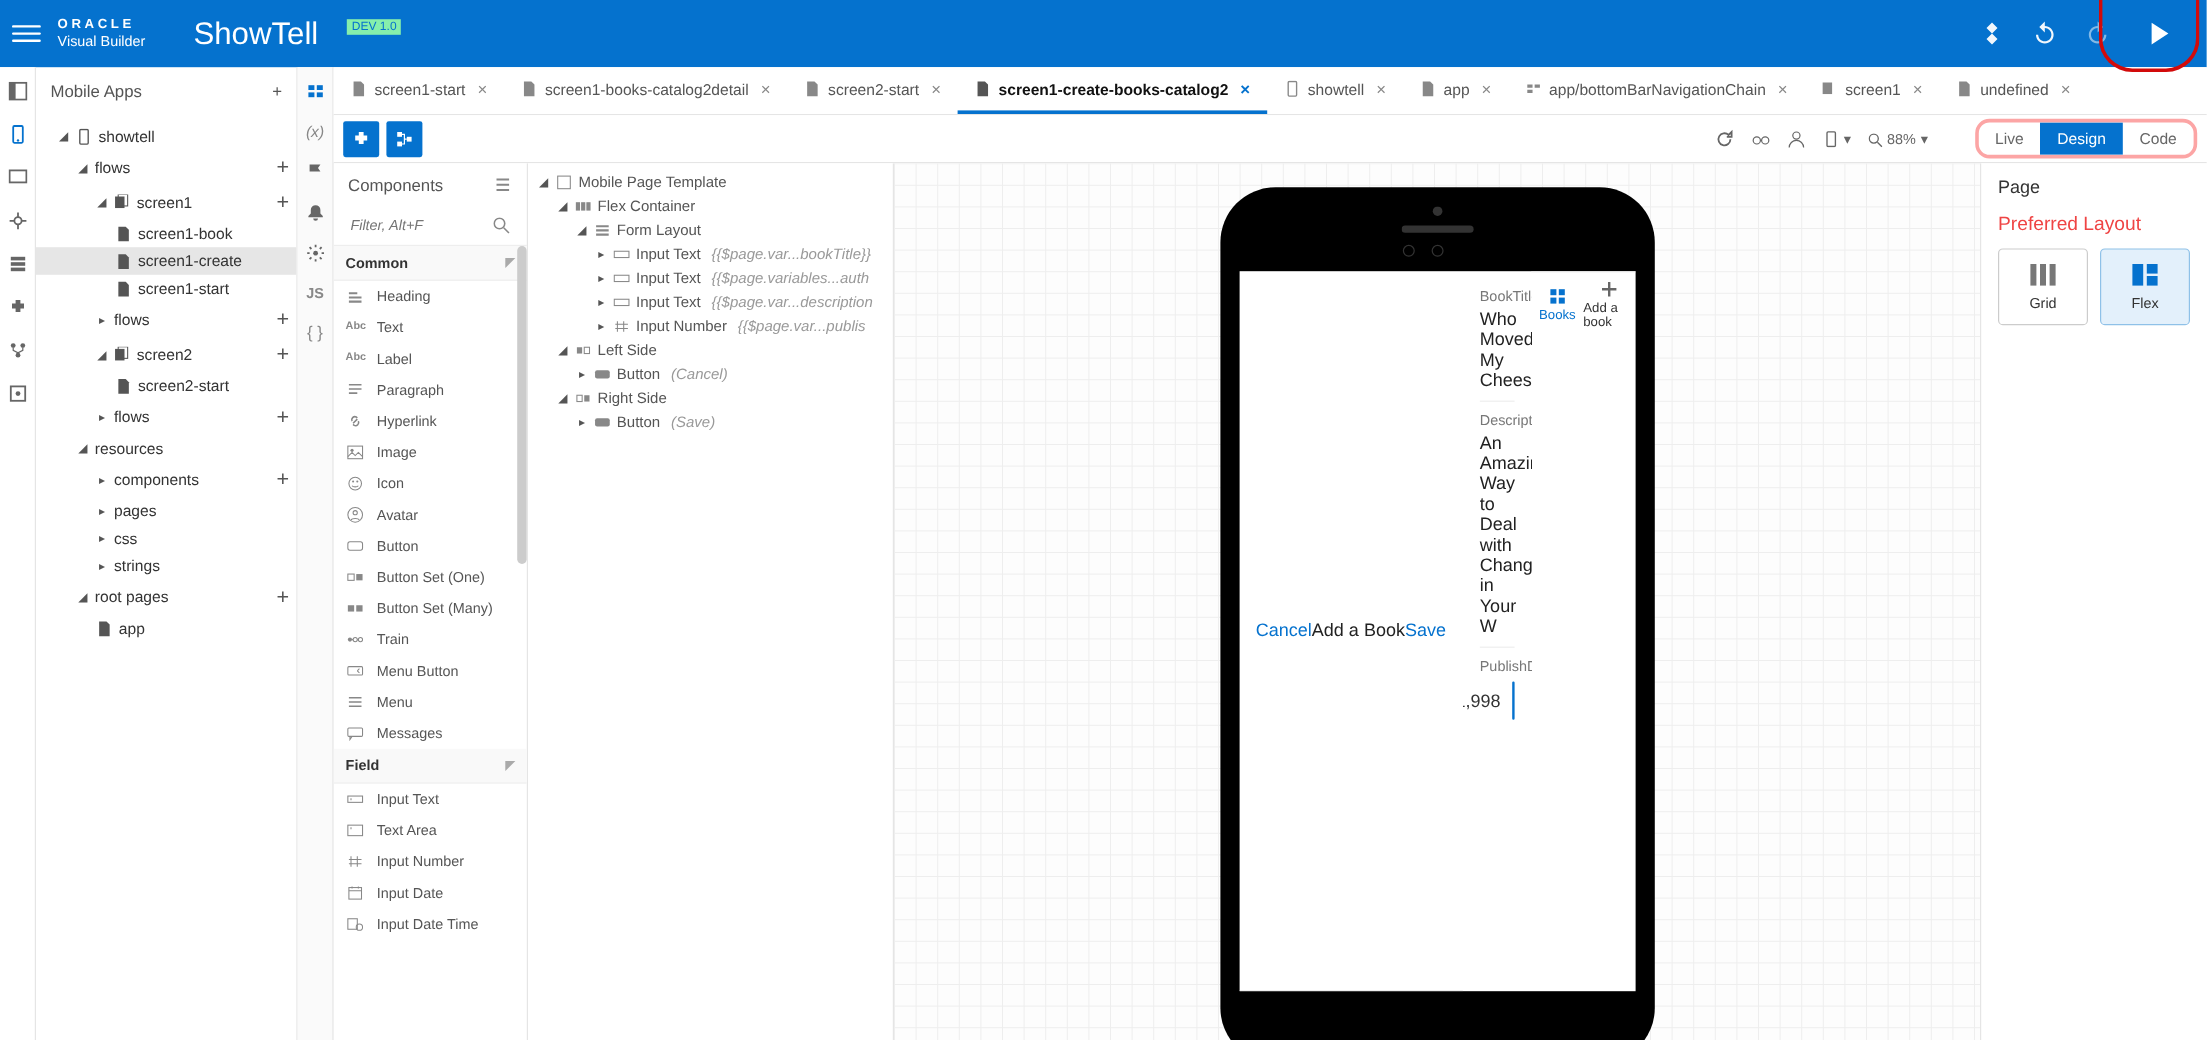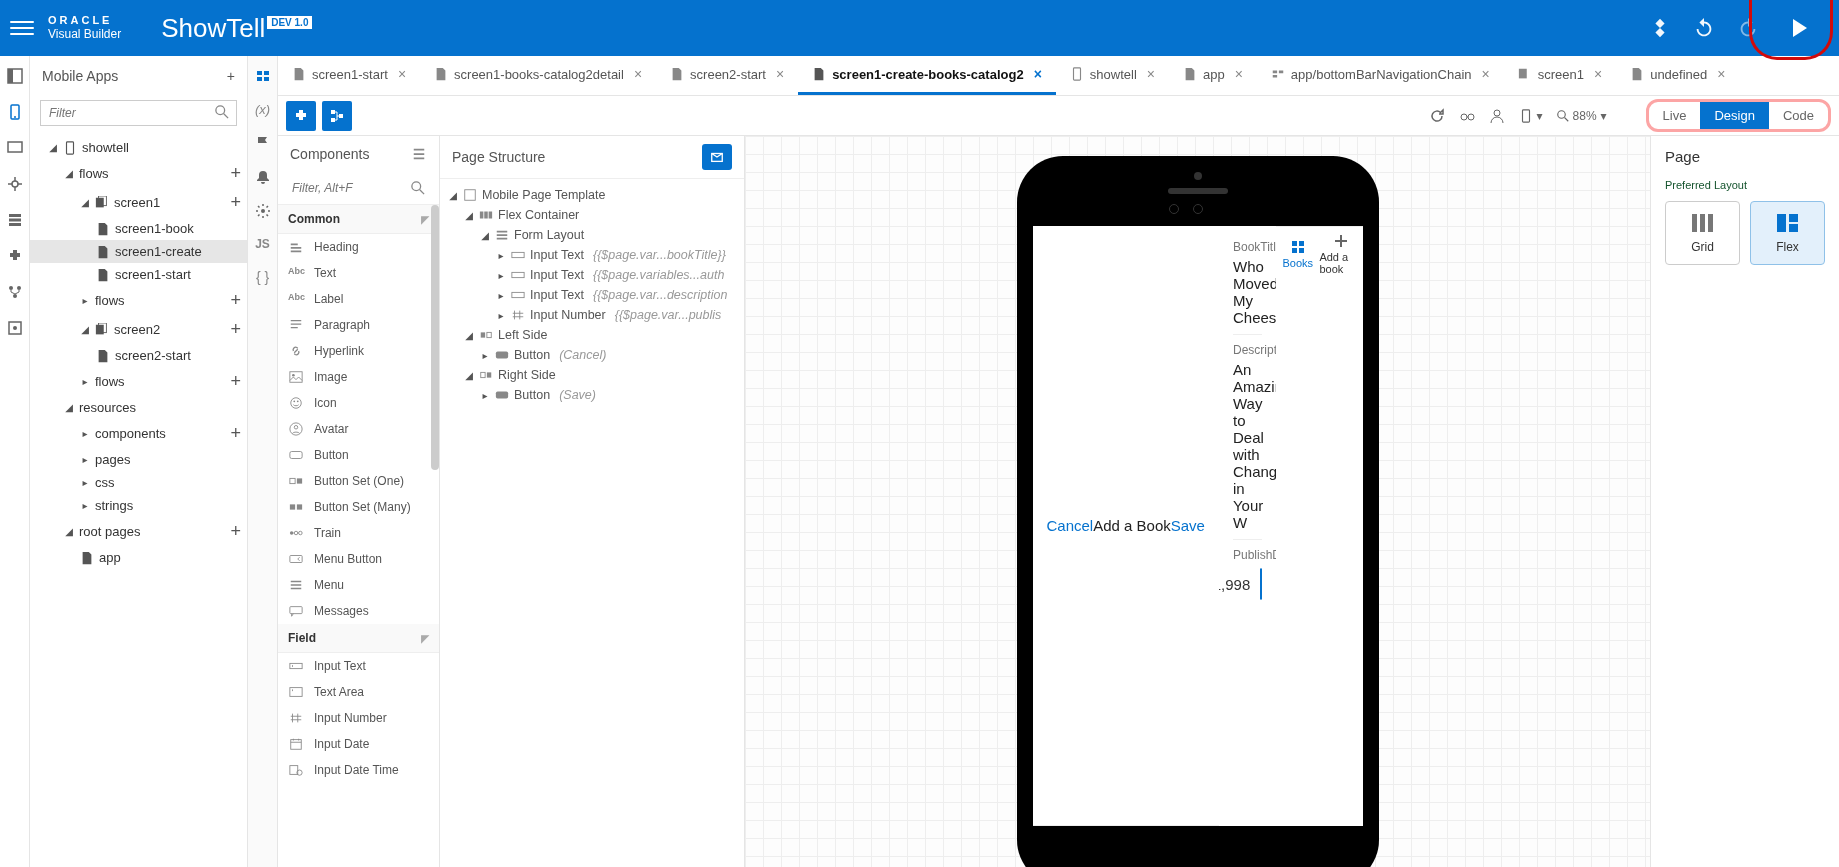--- a/index.html
+++ b/index.html
@@ -3,21 +3,21 @@
 <meta charset="utf-8">
 <style>
 *{box-sizing:border-box;margin:0;padding:0;font-family:"Segoe UI",Arial,sans-serif}
 body{width:1839px;height:867px;overflow:hidden;background:#fff;color:#333;font-size:13px}
 .topbar{height:56px;background:#0572ce;color:#fff;display:flex;align-items:center;padding:0 10px}
 .hamburger{width:24px;height:24px;display:flex;flex-direction:column;justify-content:center;gap:4px;cursor:pointer;margin-right:14px}
 .hamburger span{height:2px;background:#fff;border-radius:1px}
 .oracle-logo{font-size:11px;letter-spacing:3px;font-weight:700;line-height:1}
 .vb-sub{font-size:12px;letter-spacing:0;margin-top:1px}
 .app-name{font-size:26px;margin-left:40px;font-weight:300}
-.dev-badge{background:#ffffff;color:#0572ce;font-size:10px;padding:1px 4px;margin-left:2px;font-weight:700;position:relative;top:-6px}
+.dev-badge{background:#86efac;color:#0572ce;font-size:10px;padding:1px 4px;margin-left:24px;font-weight:400;position:relative;top:-6px}
 .top-right{margin-left:auto;display:flex;gap:22px;align-items:center;padding-right:10px}
 .top-icon{width:22px;height:22px;cursor:pointer;fill:#fff;opacity:.95}
 .top-icon.dim{opacity:.5}
 .play-wrap{padding:4px 12px}
 .play-triangle{width:0;height:0;border-left:14px solid #fff;border-top:9px solid transparent;border-bottom:9px solid transparent}
 .marker{position:absolute;top:0;right:6px;width:84px;height:60px;border:3px solid #d20a0a;border-radius:28px;pointer-events:none;z-index:50;border-top:none;border-top-left-radius:0;border-top-right-radius:0}
 .workspace{display:flex;height:calc(100% - 56px)}
 .rail{width:30px;background:#fff;border-right:1px solid #e5e5e5;display:flex;flex-direction:column;align-items:center;padding-top:12px;gap:20px}
 .rail-icon{width:16px;height:16px;cursor:pointer;fill:#666}
 .nav-col{width:218px;border-right:1px solid #e5e5e5;display:flex;flex-direction:column}
@@ -81,21 +81,21 @@
 .num-val{font-size:15px}
 .stepper{display:flex;border:1px solid #0572ce;border-radius:3px;overflow:hidden}
 .stepper button{width:36px;height:30px;background:#fff;border:none;color:#0572ce;font-size:18px;cursor:pointer}
 .stepper button:first-child{border-right:1px solid #0572ce}
 .bottom-nav{display:flex;border-top:1px solid #eee;height:54px}
 .bn-item{flex:1;display:flex;flex-direction:column;align-items:center;justify-content:center;font-size:11px;gap:2px;cursor:pointer}
 .bn-item.active{color:#0572ce}
 .bn-item svg{width:16px;height:16px}
 .props{width:189px;border-left:1px solid #e5e5e5;background:#fff;padding:12px 14px}
 .props h3{font-size:15px;font-weight:400;color:#333;margin-bottom:14px}
-.pref-label{font-size:11px;color:#14532d;margin-bottom:10px}
+.pref-label{font-size:16px;color:#ef4444;margin-bottom:10px}
 .layout-opts{display:flex;gap:10px}
 .layout-opt{flex:1;border:1px solid #ccc;border-radius:4px;padding:10px 4px;display:flex;flex-direction:column;align-items:center;gap:6px;cursor:pointer;font-size:12px}
 .layout-opt.sel{background:#e3f0fb;border-color:#8fc1e8}
 .lo-icon{width:26px;height:22px}
 </style>
 </head>
 <body>
 
 <div class="marker"></div>
 
@@ -163,27 +163,20 @@
         <rect x="2" y="2" width="12" height="12" fill="none" stroke="#666" stroke-width="1.5"></rect>
         <circle cx="8" cy="8" r="2"></circle>
       </svg>
   </div>
 
   <div class="nav-col">
     <div class="nav-hdr">
       <span>Mobile Apps</span>
       <span class="plus">+</span>
     </div>
-    <div class="search-row">
-      <input placeholder="Filter" style="">
-      <svg class="mag" viewBox="0 0 16 16">
-          <circle cx="6" cy="6" r="5" fill="none" stroke="#888" stroke-width="1.5"></circle>
-          <path d="M10 10l5 5" stroke="#888" stroke-width="1.5"></path>
-        </svg>
-    </div>
     <div class="tree">
       <div class="tree-row ind1">
           <span class="caret">◢</span>
           <svg class="ticon" viewBox="0 0 16 16">
             <rect x="4" y="1" width="8" height="14" rx="1" fill="none" stroke="#555" stroke-width="1.3"></rect>
           </svg>
           <span>showtell</span>
         </div>
       <div class="tree-row ind2">
           <span class="caret">◢</span>
@@ -389,21 +382,21 @@
             <circle cx="12" cy="9" r="3" fill="none" stroke="#666"></circle>
             <path d="M8 9h1" stroke="#666"></path>
           </svg>
         <svg class="rail-icon" viewBox="0 0 16 16">
             <circle cx="8" cy="5" r="3" fill="none" stroke="#666"></circle>
             <path d="M2 15a6 6 0 0112 0" fill="none" stroke="#666"></path>
           </svg>
         <span style="display:flex;align-items:center;gap:4px"><svg class="ticon" viewBox="0 0 16 16">
               <rect x="4" y="1" width="8" height="14" rx="1" fill="none" stroke="#666" stroke-width="1.3"></rect>
             </svg>▾</span>
-        <span style="display:flex;align-items:center;gap:4px"><svg width="12" height="12" viewBox="0 0 16 16">
+        <span style="display:flex;align-items:flex-end;gap:4px"><svg width="12" height="12" viewBox="0 0 16 16">
               <circle cx="6" cy="6" r="5" fill="none" stroke="#666" stroke-width="1.5"></circle>
               <path d="M10 10l5 5" stroke="#666" stroke-width="1.5"></path>
             </svg><span>88%</span>▾</span>
         <div class="mode-tabs">
           <div class="mode-tab">Live</div>
           <div class="mode-tab active">Design</div>
           <div class="mode-tab">Code</div>
         </div>
       </div>
     </div>
@@ -561,29 +554,20 @@
               <svg class="ci-icon" viewBox="0 0 16 16">
                 <rect x="1" y="3" width="9" height="10" fill="none" stroke="#888"></rect>
                 <circle cx="12" cy="11" r="3" fill="none" stroke="#888"></circle>
               </svg>
               <span>Input Date Time</span>
             </div>
         </div>
       </div>
 
       <div class="structure-panel">
-        <div class="struct-hdr">
-            <span style="font-size:14px;color:#555">Page Structure</span>
-            <div class="hdr-blue">
-              <svg width="16" height="14" fill="#fff" viewBox="0 0 16 16">
-                <rect x="2" y="4" width="12" height="9" fill="none" stroke="#fff" stroke-width="1.5"></rect>
-                <path d="M2 4l6 4 6-4" fill="none" stroke="#fff" stroke-width="1.5"></path>
-              </svg>
-            </div>
-          </div>
         <div class="struct-tree">
           <div class="srow si1">
               <span class="caret">◢</span>
               <svg class="ticon" viewBox="0 0 16 16">
                 <rect x="2" y="2" width="12" height="12" fill="none" stroke="#888"></rect>
               </svg>
               <span>Mobile Page Template</span>
             </div>
           <div class="srow si2">
               <span class="caret">◢</span>

